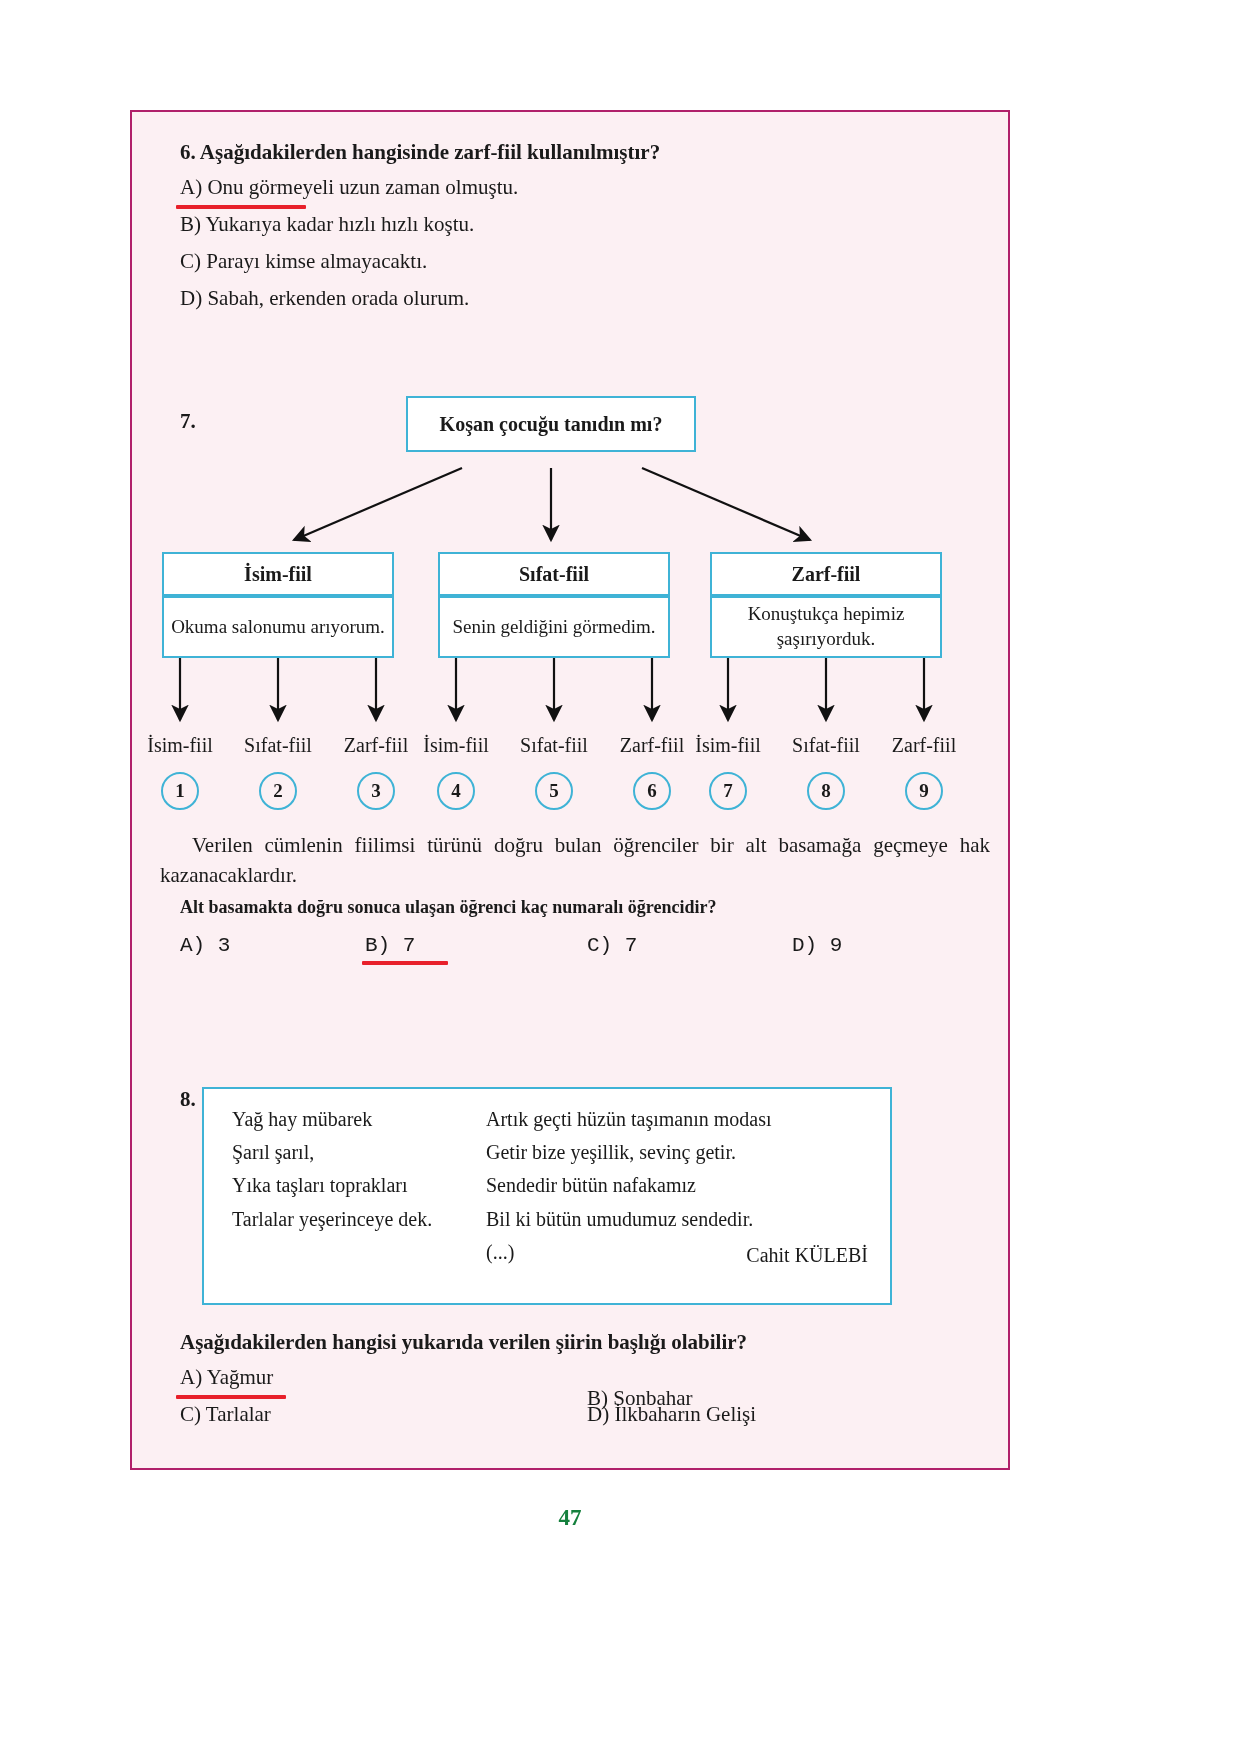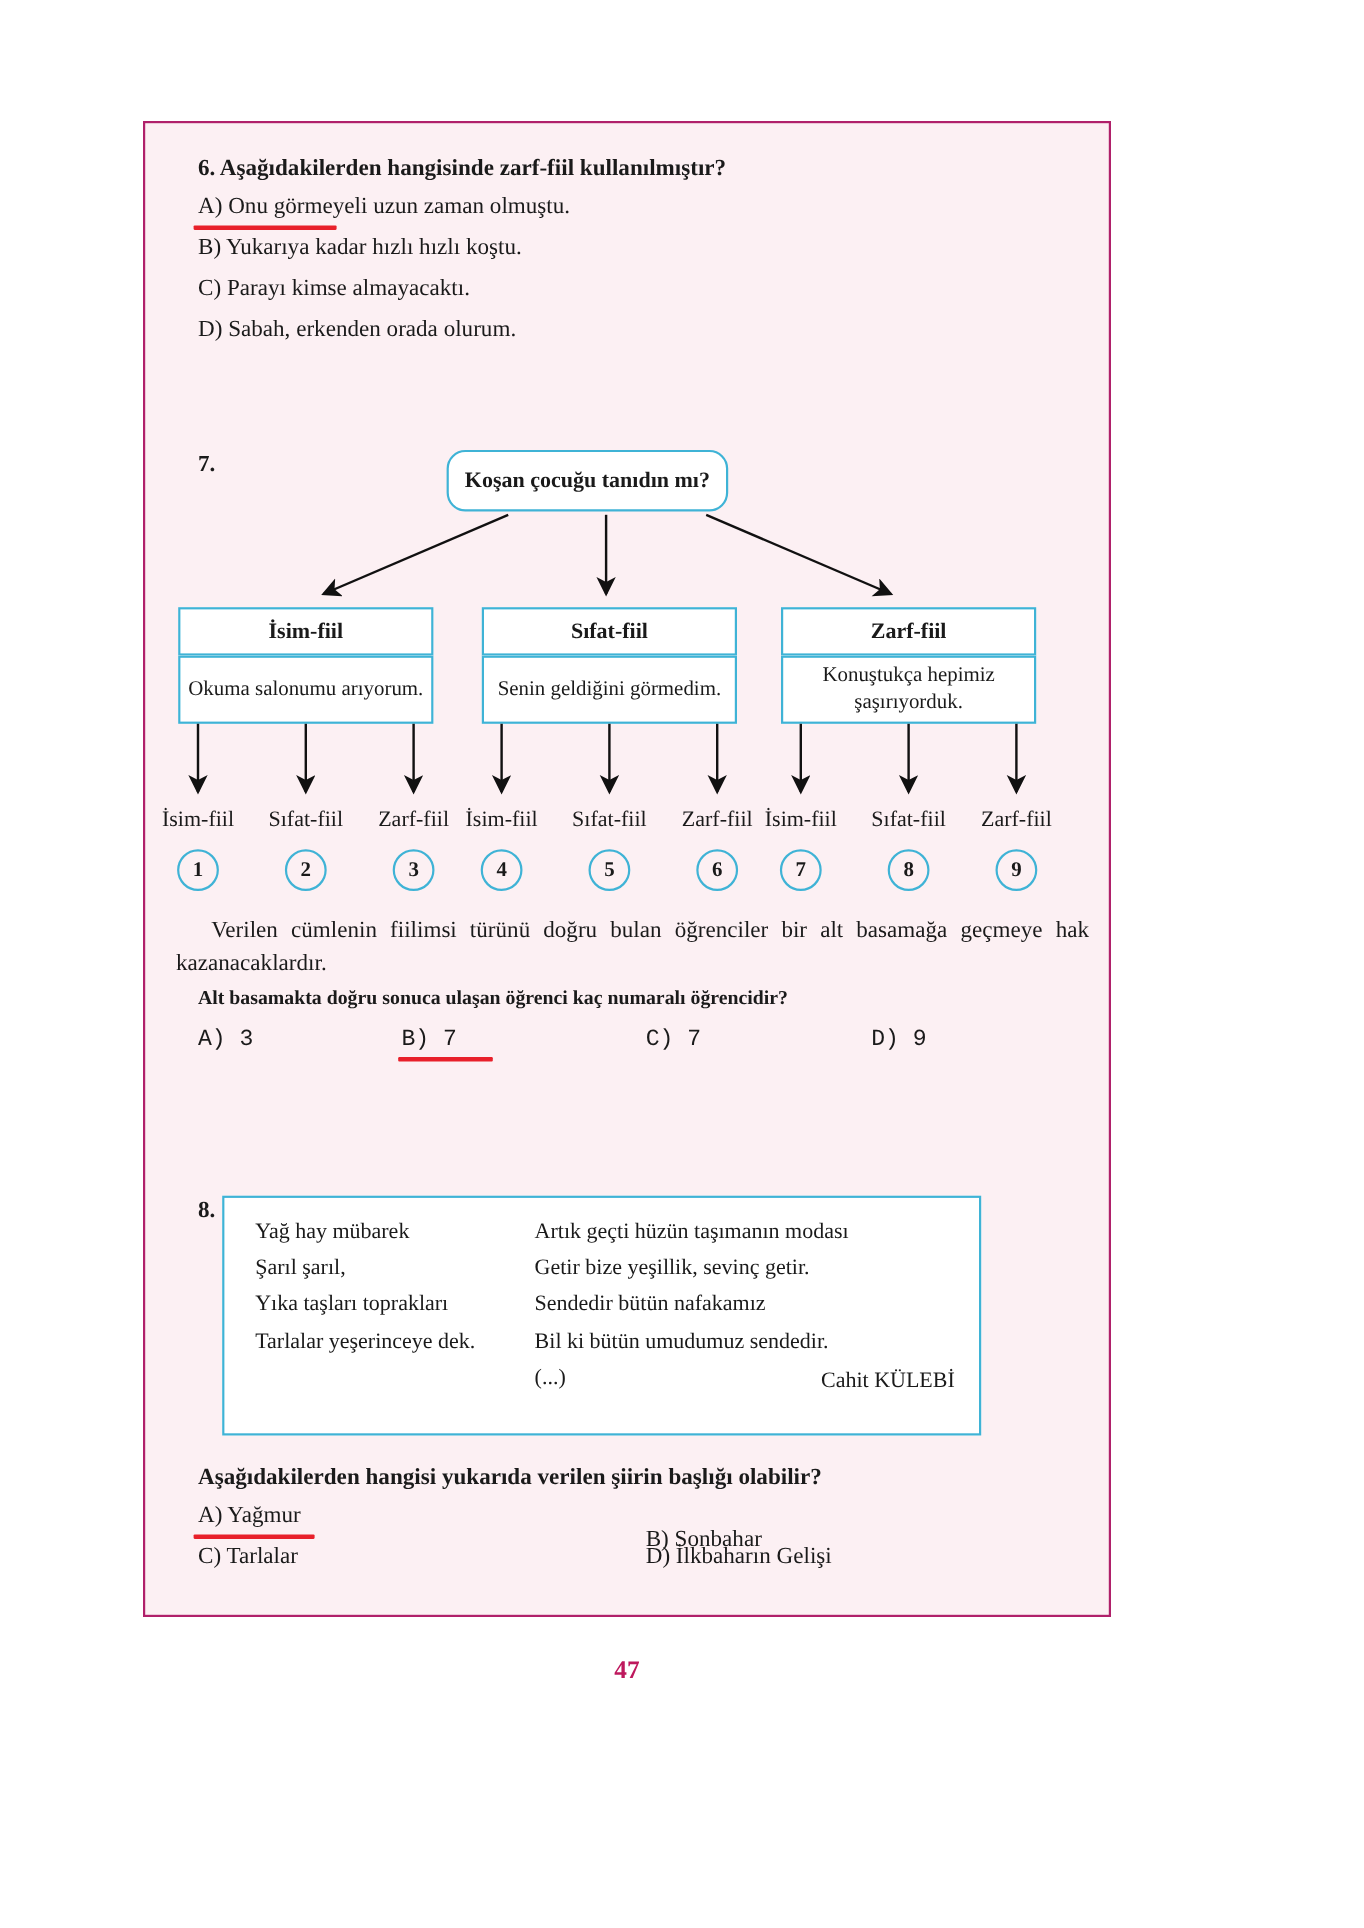--- a/index.html
+++ b/index.html
@@ -85,22 +85,22 @@
     font-weight: bold;
     font-size: 20px;
   }
   .node-body {
     font-size: 19px;
     line-height: 1.3;
     padding: 4px 6px;
   }
 
   #root-box {
-    left: 274px; top: 297px;
-    width: 256px; height: 56px; border-radius: 17px;
+    left: 274px; top: 284px;
+    width: 290px; height: 56px;
   }
 
   .branch-head { height: 44px; }
   .branch-body { height: 62px; }
 
   #head-1 { left: 30px;  top: 440px; width: 232px; }
   #body-1 { left: 30px;  top: 484px; width: 232px; text-align: center; }
   #head-2 { left: 306px; top: 440px; width: 232px; }
   #body-2 { left: 306px; top: 484px; width: 232px; }
   #head-3 { left: 578px; top: 440px; width: 232px; }
@@ -190,21 +190,21 @@
   #q8-redline { left: 44px; top: 1283px; width: 110px; }
 
   
   #page-number {
     position: absolute;
     left: 0; top: 1505px;
     width: 1140px;
     text-align: center;
     font-weight: bold;
     font-size: 23px;
-    color: #be185d;
+    color: #15803d;
   }
 </style>
 </head>
 <body>
 
 <div class="page-frame">
   <div class="inner">
 
     <div class="abs q-head" id="q6-title">6. Aşağıdakilerden hangisinde zarf-fiil kullanılmıştır?</div>
 

